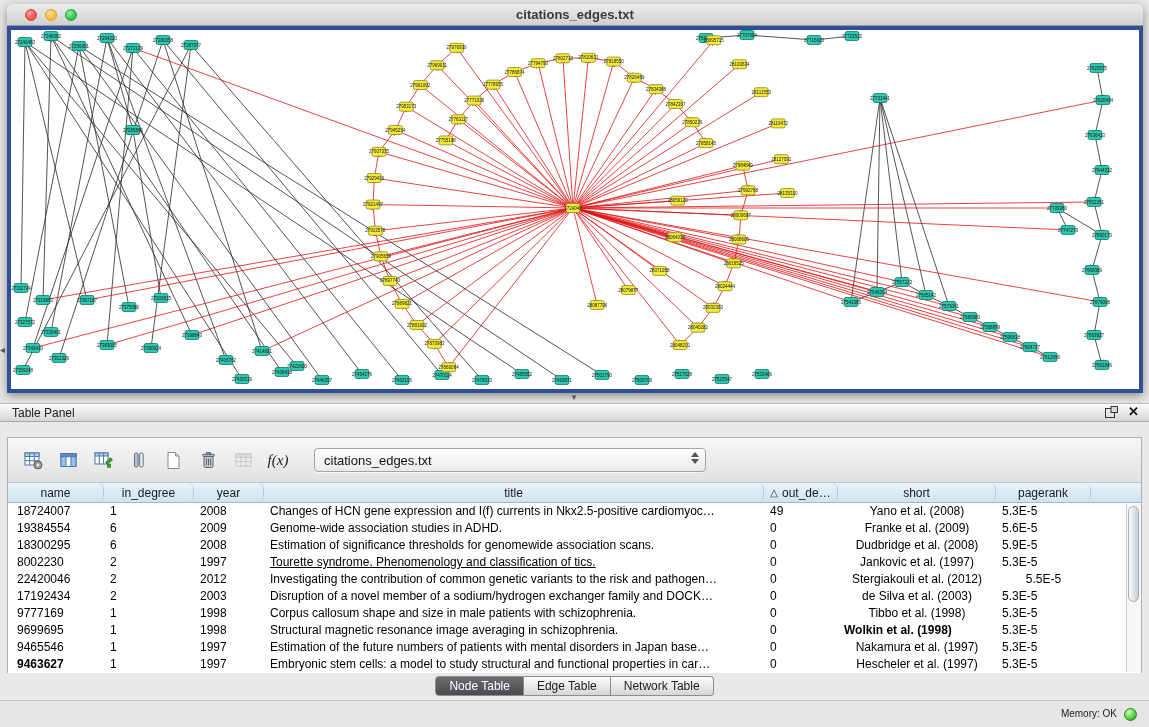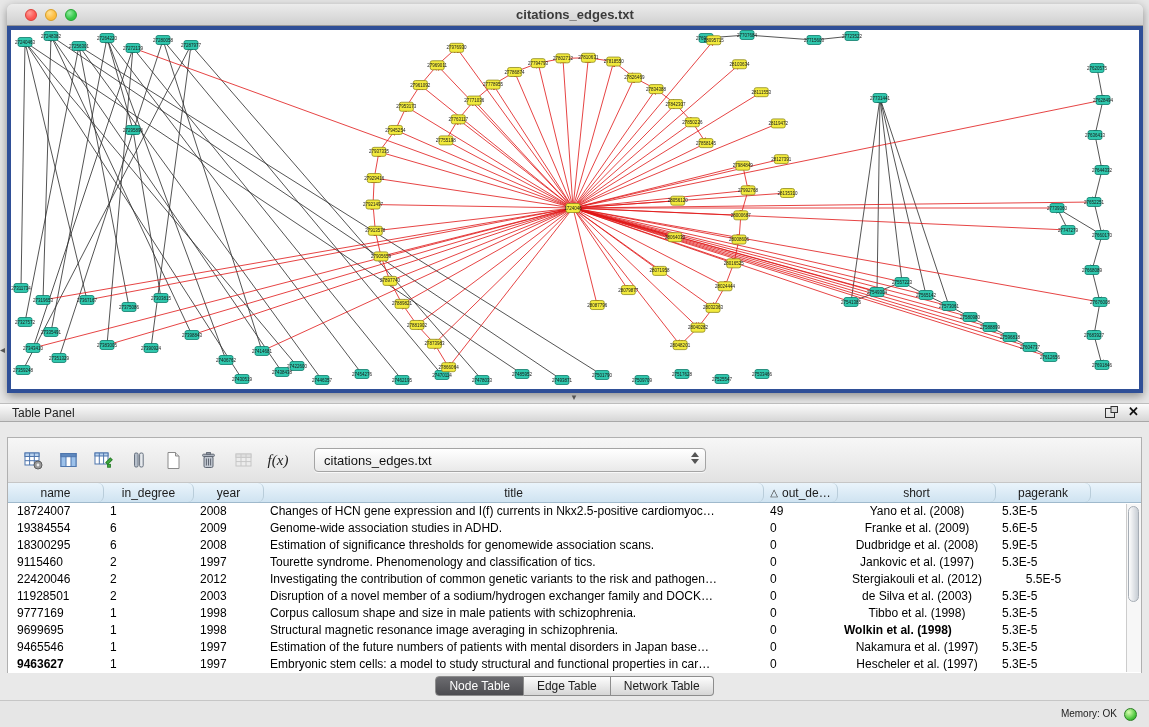--- a/index.html
+++ b/index.html
@@ -917,39 +917,39 @@
         <div class="tr">
           <div class="td" style="width: 96px; text-align: left;">18300295</div>
           <div class="td" style="width: 90px; text-align: left;">6</div>
           <div class="td" style="width: 70px; text-align: left;">2008</div>
           <div class="td" style="width: 500px; text-align: left;">Estimation of significance thresholds for genomewide association scans.</div>
           <div class="td" style="width: 74px; text-align: left;">0</div>
           <div class="td" style="width: 158px; text-align: center;">Dudbridge et al. (2008)</div>
           <div class="td" style="width: 95px; text-align: left;">5.9E-5</div>
         </div>
         <div class="tr">
-          <div class="td" style="width: 96px; text-align: left;">9115460</div>
+          <div class="td" style="width: 96px; text-align: left;">8002230</div>
           <div class="td" style="width: 90px; text-align: left;">2</div>
           <div class="td" style="width: 70px; text-align: left;">1997</div>
-          <div class="td" style="width: 500px; text-align: left;">Tourette syndrome. Phenomenology and classification of tics.</div>
+          <div class="td" style="width: 500px; text-align: left; text-decoration: underline;">Tourette syndrome. Phenomenology and classification of tics.</div>
           <div class="td" style="width: 74px; text-align: left;">0</div>
           <div class="td" style="width: 158px; text-align: center;">Jankovic et al. (1997)</div>
           <div class="td" style="width: 95px; text-align: left;">5.3E-5</div>
         </div>
         <div class="tr">
           <div class="td" style="width: 96px; text-align: left;">22420046</div>
           <div class="td" style="width: 90px; text-align: left;">2</div>
           <div class="td" style="width: 70px; text-align: left;">2012</div>
           <div class="td" style="width: 500px; text-align: left;">Investigating the contribution of common genetic variants to the risk and pathogen…</div>
           <div class="td" style="width: 74px; text-align: left;">0</div>
           <div class="td" style="width: 158px; text-align: center;">Stergiakouli et al. (2012)</div>
           <div class="td" style="width: 95px; text-align: center;">5.5E-5</div>
         </div>
         <div class="tr">
-          <div class="td" style="width: 96px; text-align: left;">11928501</div>
+          <div class="td" style="width: 96px; text-align: left;">17192434</div>
           <div class="td" style="width: 90px; text-align: left;">2</div>
           <div class="td" style="width: 70px; text-align: left;">2003</div>
           <div class="td" style="width: 500px; text-align: left;">Disruption of a novel member of a sodium/hydrogen exchanger family and DOCK…</div>
           <div class="td" style="width: 74px; text-align: left;">0</div>
           <div class="td" style="width: 158px; text-align: center;">de Silva et al. (2003)</div>
           <div class="td" style="width: 95px; text-align: left;">5.3E-5</div>
         </div>
         <div class="tr">
           <div class="td" style="width: 96px; text-align: left;">9777169</div>
           <div class="td" style="width: 90px; text-align: left;">1</div>

